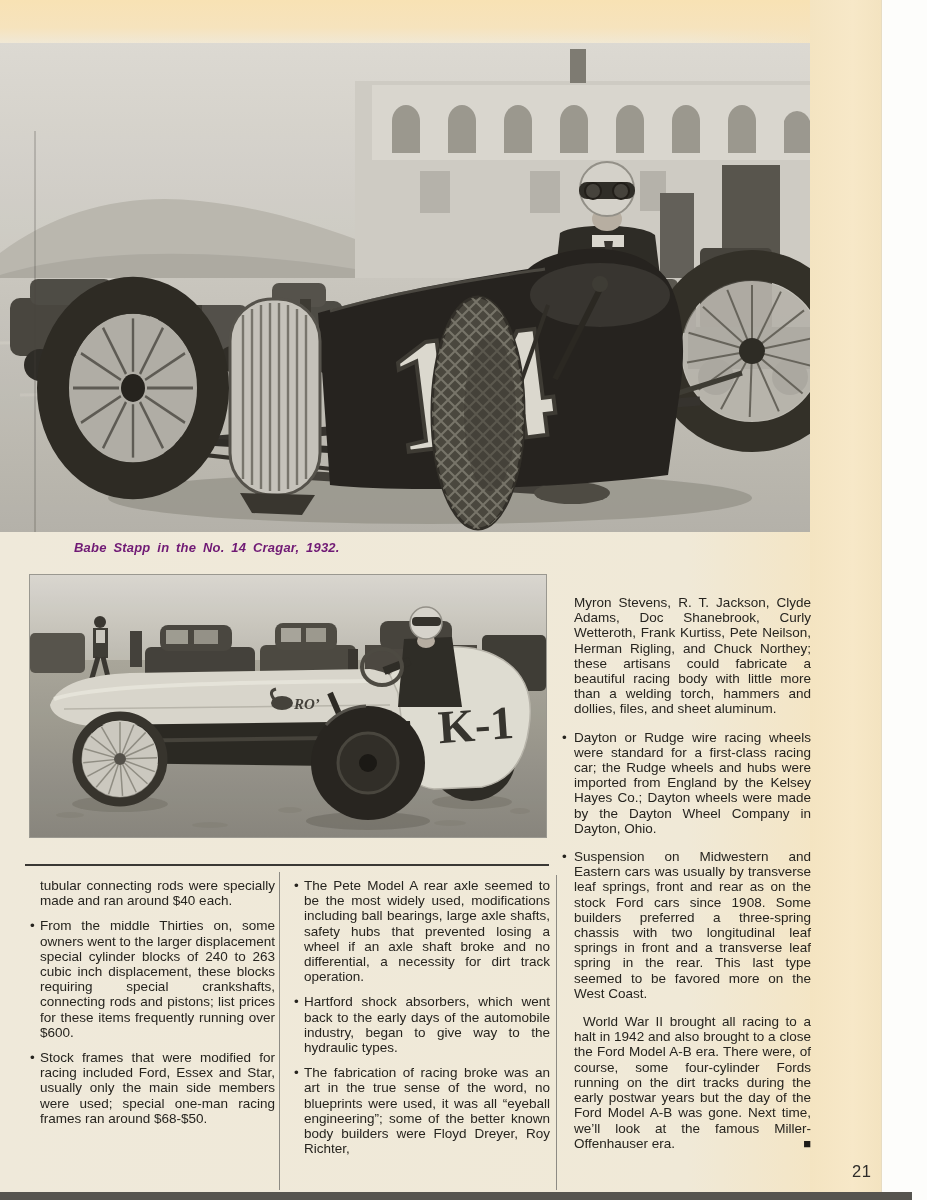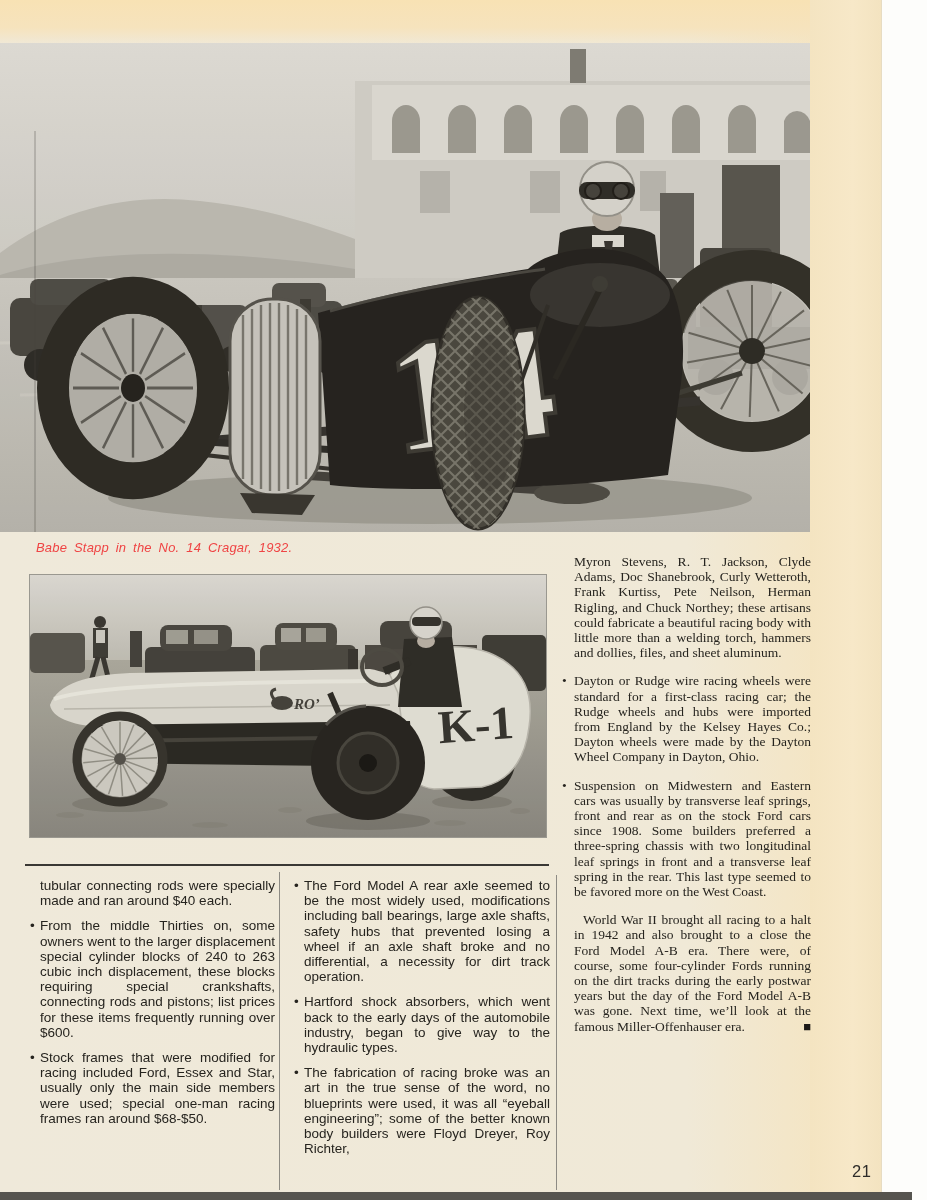--- a/index.html
+++ b/index.html
@@ -13,34 +13,34 @@
   .right-margin{position:absolute;left:810px;top:0;width:71px;height:1193px;
         background:linear-gradient(90deg,#f4e4c1 0%,#f7e8c8 60%,#f3e3c0 100%);}
   .scanner-bg{position:absolute;left:881px;top:0;width:46px;height:1200px;background:#fdfdfb;
         border-left:1px solid #e7dcc2;}
   .bottom-strip{position:absolute;left:0;top:1192px;width:912px;height:8px;background:#56544f;}
 
   .photo1{position:absolute;left:0;top:43px;width:810px;height:489px;}
   .photo2{position:absolute;left:30px;top:575px;width:516px;height:262px;outline:1px solid #9a9890;}
   .photo1 svg,.photo2 svg{display:block;}
 
-  .caption{position:absolute;font-style:italic;font-weight:400;font-size:13px;
-           letter-spacing:.2px;word-spacing:3px;color:#ef4444;}
+  .caption{position:absolute;font-style:italic;font-weight:700;font-size:13px;
+           letter-spacing:.2px;word-spacing:3px;color:#701a75;margin-left:38px;}
   .caption1{left:36px;top:540px;width:520px;}
   .caption2{left:33px;top:846px;width:500px;}
 
   .hrule{position:absolute;left:25px;top:864px;width:524px;height:2px;background:#3a3834;}
   .vdiv{position:absolute;width:1px;background:#8d8b84;}
   .vdiv1{left:279px;top:872px;height:318px;}
   .vdiv2{left:556px;top:875px;height:315px;}
 
   .col{position:absolute;font-size:13.5px;line-height:15.2px;text-align:justify;color:#26241f;}
   .col-left{left:30px;top:878px;width:245px;}
   .col-mid{left:294px;top:878px;width:256px;}
-  .col-right{left:562px;top:549px;width:249px;padding-top:5px;font-family:Liberation Serif, serif;}
+  .col-right{left:562px;top:590px;width:249px;padding-top:5px;}
   .para{margin:0 0 10px 0;padding-left:10px;}
   .col-right .para{margin-bottom:13px;padding-left:12px;}
   .bullet{position:relative;}
   .dot{position:absolute;left:0;top:0;font-size:13.5px;}
   .closing{text-indent:9px;}
   .endmark{float:right;font-style:normal;font-size:13px;line-height:15px;color:#1d1b18;}
 
   .page-number{position:absolute;left:852px;top:1162px;font-size:16.5px;color:#2e2c29;
                letter-spacing:.5px;}
 </style>
@@ -349,21 +349,21 @@
     </div>
     <div class="bullet">
       <span class="dot">•</span>
       <p class="para">Stock frames that were modified for racing included Ford, Essex and Star, usually only the main side members were used; special one-man racing frames ran around $68-$50.</p>
     </div>
   </div>
 
   <div class="col col-mid">
     <div class="bullet">
       <span class="dot">•</span>
-      <p class="para">The Ford Model A rear axle seemed to be the most widely used, modifications including ball bearings, large axle shafts, safety hubs that prevented losing a wheel if an axle shaft broke and no differential, a necessity for dirt track operation.</p>
+      <p class="para">The Pete Model A rear axle seemed to be the most widely used, modifications including ball bearings, large axle shafts, safety hubs that prevented losing a wheel if an axle shaft broke and no differential, a necessity for dirt track operation.</p>
     </div>
     <div class="bullet">
       <span class="dot">•</span>
       <p class="para">Hartford shock absorbers, which went back to the early days of the automobile industry, began to give way to the hydraulic types.</p>
     </div>
     <div class="bullet">
       <span class="dot">•</span>
       <p class="para">The fabrication of racing broke was an art in the true sense of the word, no blueprints were used, it was all “eyeball engineering”; some of the better known body builders were Floyd Dreyer, Roy Richter,</p>
     </div>
   </div>

